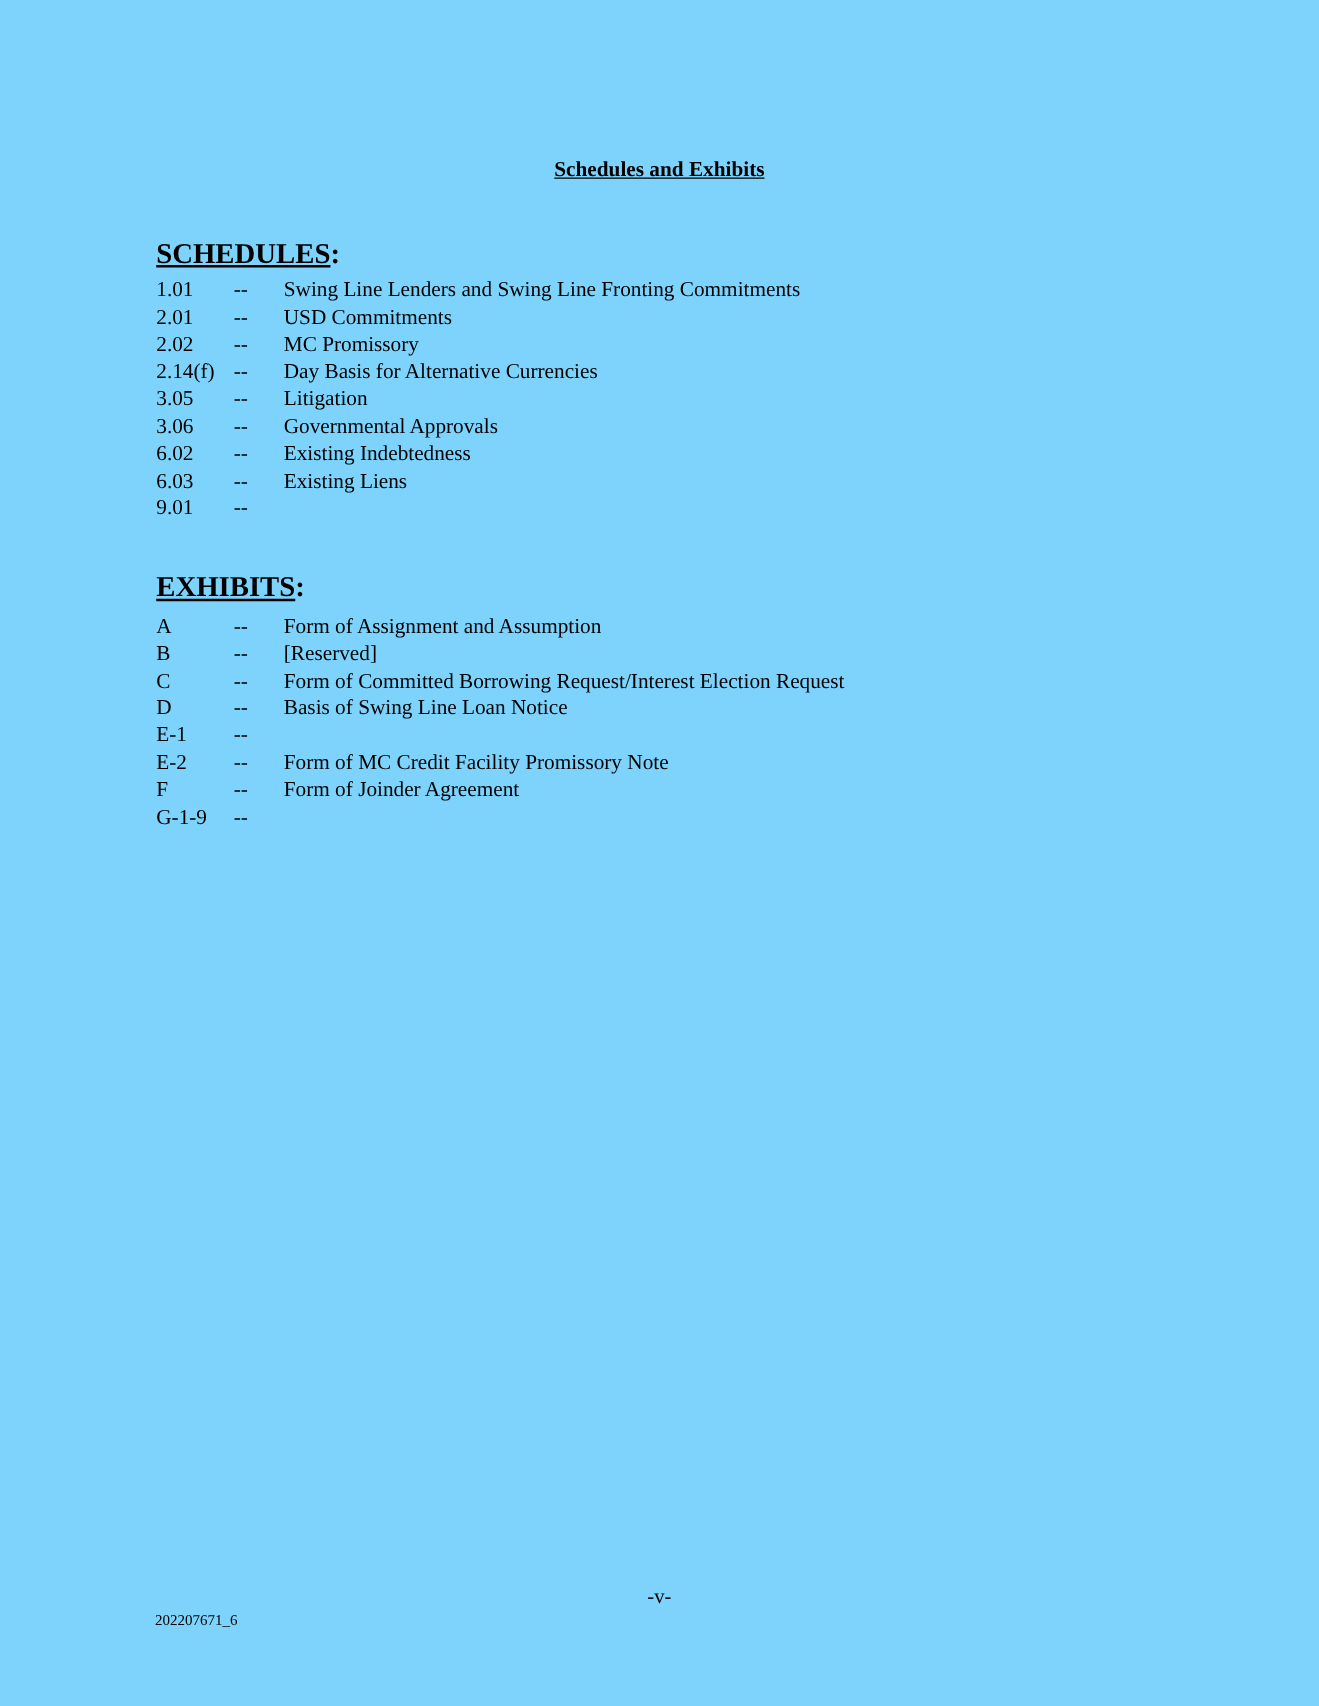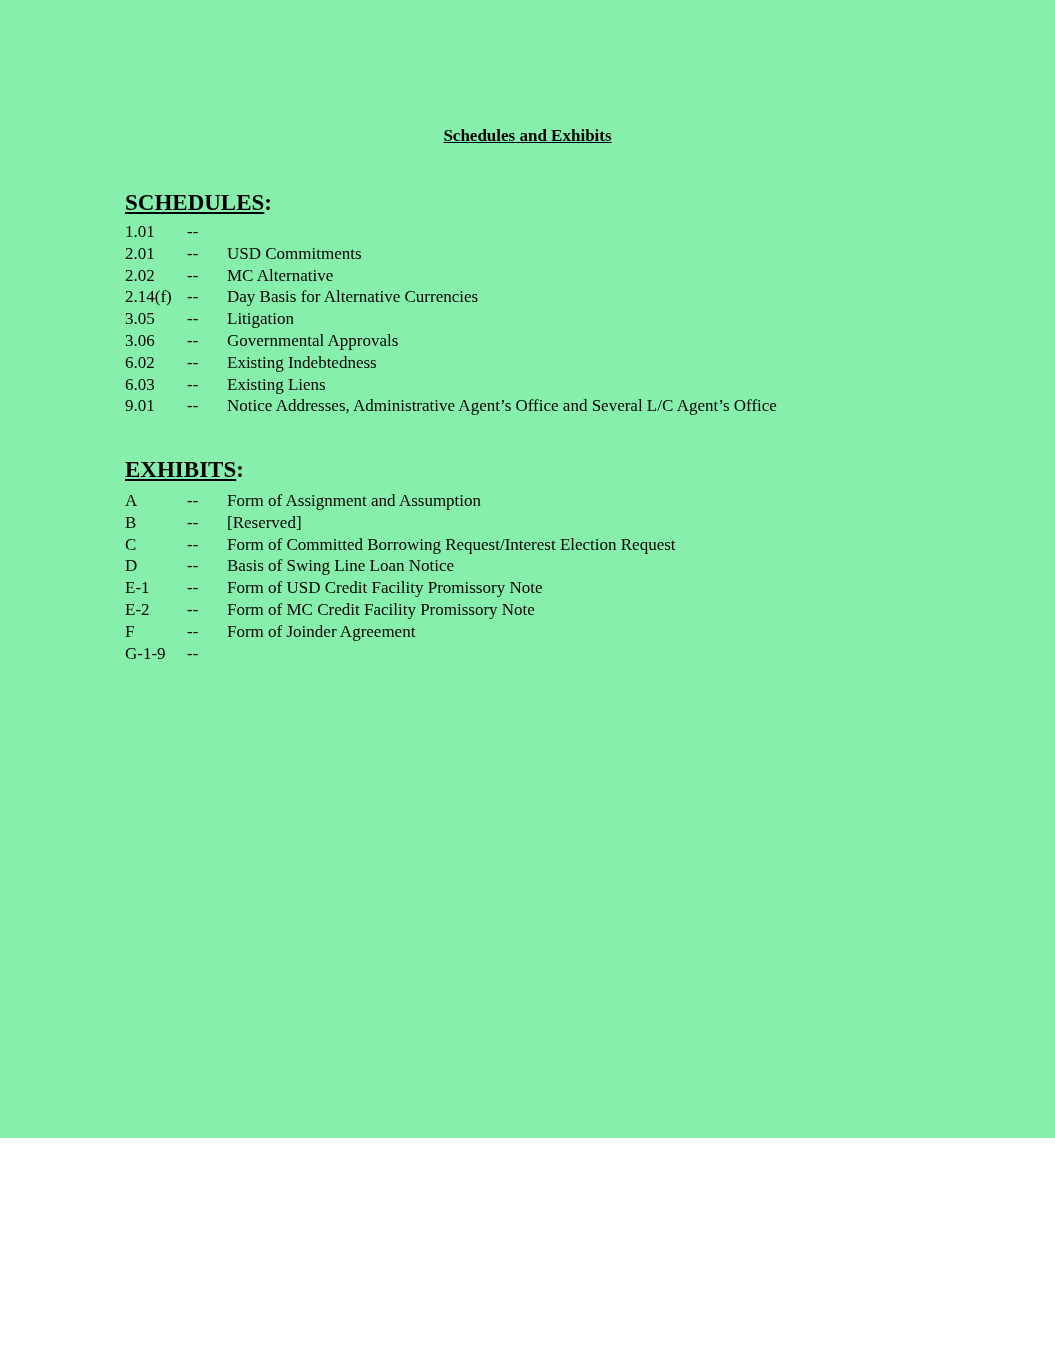--- a/index.html
+++ b/index.html
@@ -1,21 +1,21 @@
 <!DOCTYPE html>
 <html><head>
 <meta charset="utf-8">
 <style>
   * { margin: 0; padding: 0; box-sizing: border-box; }
   html, body { background: #ffffff; }
   .page {
     position: relative;
     width: 1055px;
-    height: 1138px;
-    background: #86efac;
+    height: 1365px;
+    background: #7dd3fc;
     color: #000000;
     font-family: "Liberation Serif", serif;
     overflow: hidden;
   }
   .doc-title {
     position: absolute;
     top: 126px;
     left: 0;
     width: 100%;
     text-align: center;
@@ -68,30 +68,31 @@
   </div>
 
   <div class="section-heading heading-schedules">
     <span class="u">SCHEDULES</span><span>:</span>
   </div>
 
   <div class="toc-list list-schedules">
     <div class="toc-row">
       <span class="col-num">1.01</span>
       <span class="col-sep">--</span>
+      <span class="col-label">Swing Line Lenders and Swing Line Fronting Commitments</span>
     </div>
     <div class="toc-row">
       <span class="col-num">2.01</span>
       <span class="col-sep">--</span>
       <span class="col-label">USD Commitments</span>
     </div>
     <div class="toc-row">
       <span class="col-num">2.02</span>
       <span class="col-sep">--</span>
-      <span class="col-label">MC Alternative</span>
+      <span class="col-label">MC Promissory</span>
     </div>
     <div class="toc-row">
       <span class="col-num">2.14(f)</span>
       <span class="col-sep">--</span>
       <span class="col-label">Day Basis for Alternative Currencies</span>
     </div>
     <div class="toc-row">
       <span class="col-num">3.05</span>
       <span class="col-sep">--</span>
       <span class="col-label">Litigation</span>
@@ -107,21 +108,20 @@
       <span class="col-label">Existing Indebtedness</span>
     </div>
     <div class="toc-row">
       <span class="col-num">6.03</span>
       <span class="col-sep">--</span>
       <span class="col-label">Existing Liens</span>
     </div>
     <div class="toc-row">
       <span class="col-num">9.01</span>
       <span class="col-sep">--</span>
-      <span class="col-label">Notice Addresses, Administrative Agent’s Office and Several L/C Agent’s Office</span>
     </div>
   </div>
 
   <div class="section-heading heading-exhibits">
     <span class="u">EXHIBITS</span><span>:</span>
   </div>
 
   <div class="toc-list list-exhibits">
     <div class="toc-row">
       <span class="col-num">A</span>
@@ -139,21 +139,20 @@
       <span class="col-label">Form of Committed Borrowing Request/Interest Election Request</span>
     </div>
     <div class="toc-row">
       <span class="col-num">D</span>
       <span class="col-sep">--</span>
       <span class="col-label">Basis of Swing Line Loan Notice</span>
     </div>
     <div class="toc-row">
       <span class="col-num">E-1</span>
       <span class="col-sep">--</span>
-      <span class="col-label">Form of USD Credit Facility Promissory Note</span>
     </div>
     <div class="toc-row">
       <span class="col-num">E-2</span>
       <span class="col-sep">--</span>
       <span class="col-label">Form of MC Credit Facility Promissory Note</span>
     </div>
     <div class="toc-row">
       <span class="col-num">F</span>
       <span class="col-sep">--</span>
       <span class="col-label">Form of Joinder Agreement</span>

